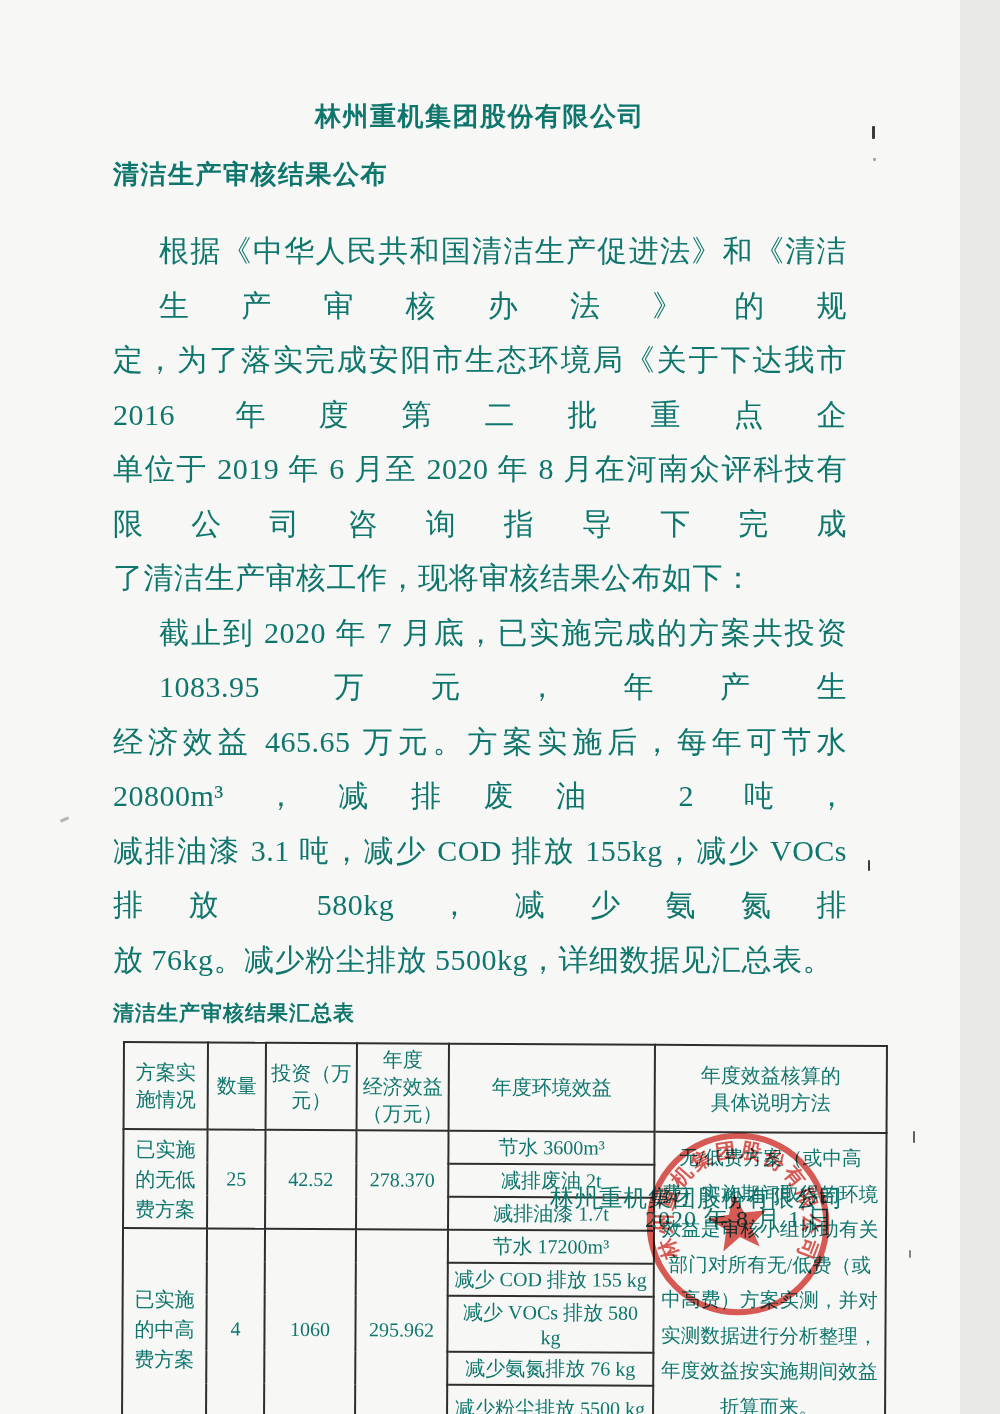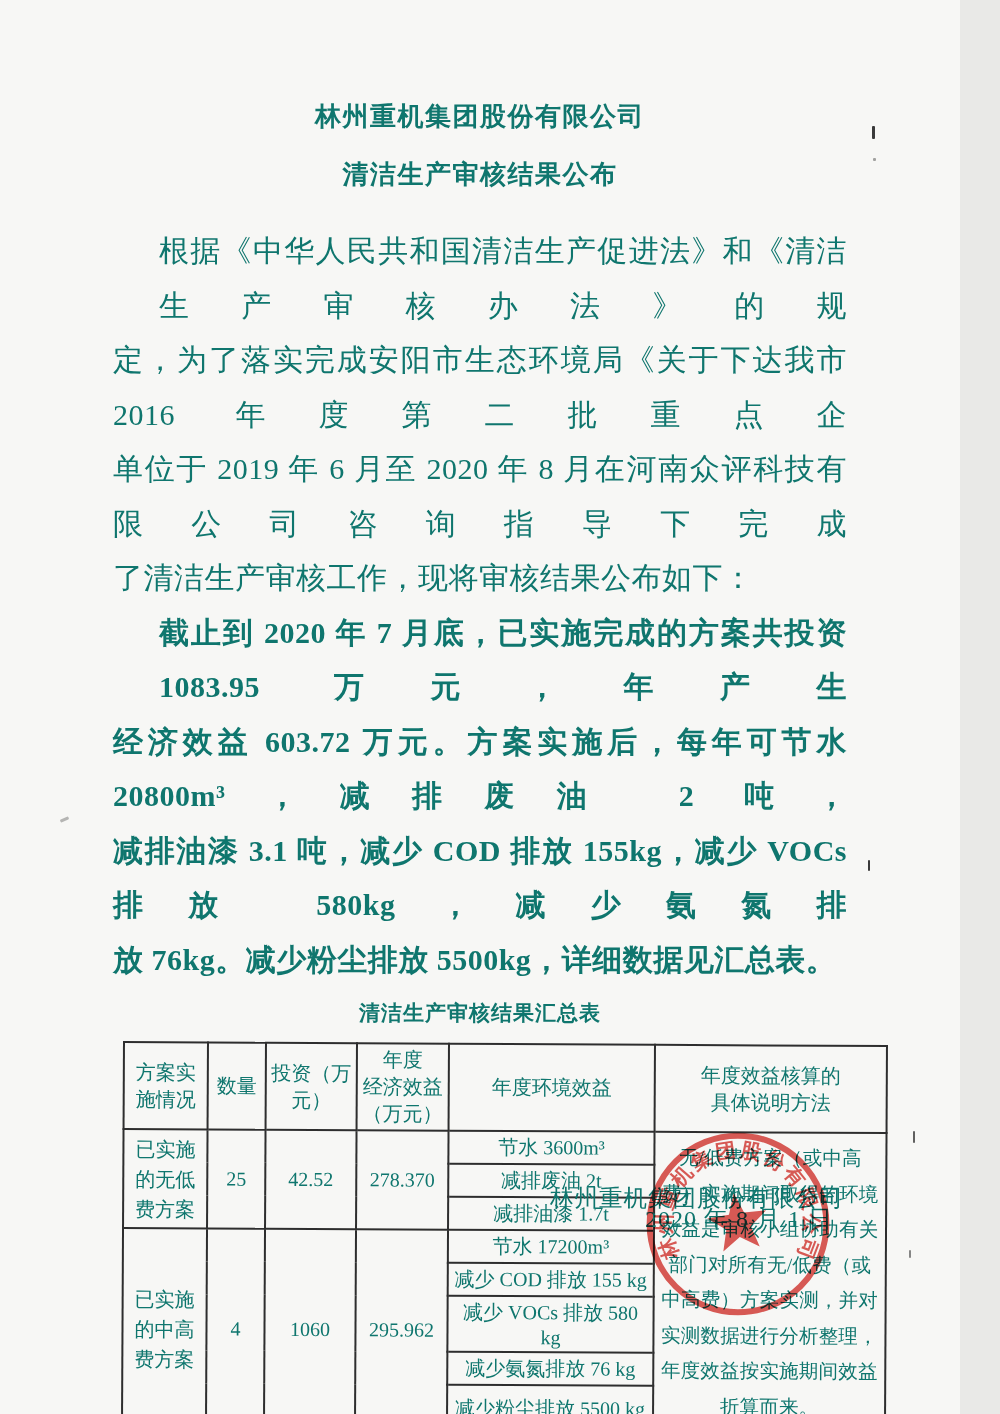--- a/index.html
+++ b/index.html
@@ -21,42 +21,42 @@
   .doc-title {
     margin-top: 102px;
     text-align: center;
     font-size: 26px;
     font-weight: bold;
     letter-spacing: 1.5px;
     line-height: 30px;
   }
   .doc-subtitle {
     margin-top: 28px;
-    text-align: center;
+    text-align: left;
     font-size: 26px;
     font-weight: bold;
     letter-spacing: 1.5px;
     line-height: 30px;
   }
 
   .para { margin-top: 34px; font-size: 30px; }
-  .para.second { margin-top: 0; font-weight: bold; }
+  .para.second { margin-top: 0; }
   .line {
     line-height: 54.5px;
     text-align: justify;
     text-align-last: justify;
     letter-spacing: 0.5px;
     white-space: normal;
   }
   .line.indent { padding-left: 46px; }
   .line.last { text-align-last: left; }
 
   .table-caption {
     margin-top: 13px;
-    text-align: center;
+    text-align: left;
     font-size: 21px;
     font-weight: bold;
     letter-spacing: 1px;
     line-height: 26px;
   }
 
   .table-wrap { transform: rotate(0.3deg); transform-origin: 0 0; }
   table.summary {
     border-collapse: collapse;
     table-layout: fixed;
@@ -133,21 +133,21 @@
 
     <div class="para">
       <div class="line indent">根据《中华人民共和国清洁生产促进法》和《清洁生产审核办法》的规</div>
       <div class="line">定，为了落实完成安阳市生态环境局《关于下达我市 2016 年度第二批重点企</div>
       <div class="line">单位于 2019 年 6 月至 2020 年 8 月在河南众评科技有限公司咨询指导下完成</div>
       <div class="line last">了清洁生产审核工作，现将审核结果公布如下：</div>
     </div>
 
     <div class="para second">
       <div class="line indent">截止到 2020 年 7 月底，已实施完成的方案共投资 1083.95 万元，年产生</div>
-      <div class="line">经济效益 603.72 万元。方案实施后，每年可节水 20800m³，减排废油 2 吨，</div>
+      <div class="line">经济效益 465.65 万元。方案实施后，每年可节水 20800m³，减排废油 2 吨，</div>
       <div class="line">减排油漆 3.1 吨，减少 COD 排放 155kg，减少 VOCs 排放 580kg，减少氨氮排</div>
       <div class="line last">放 76kg。减少粉尘排放 5500kg，详细数据见汇总表。</div>
     </div>
 
     <div class="table-caption">清洁生产审核结果汇总表</div>
 
     <div class="table-wrap">
       <table class="summary">
         <colgroup>
           <col style="width:84px">

